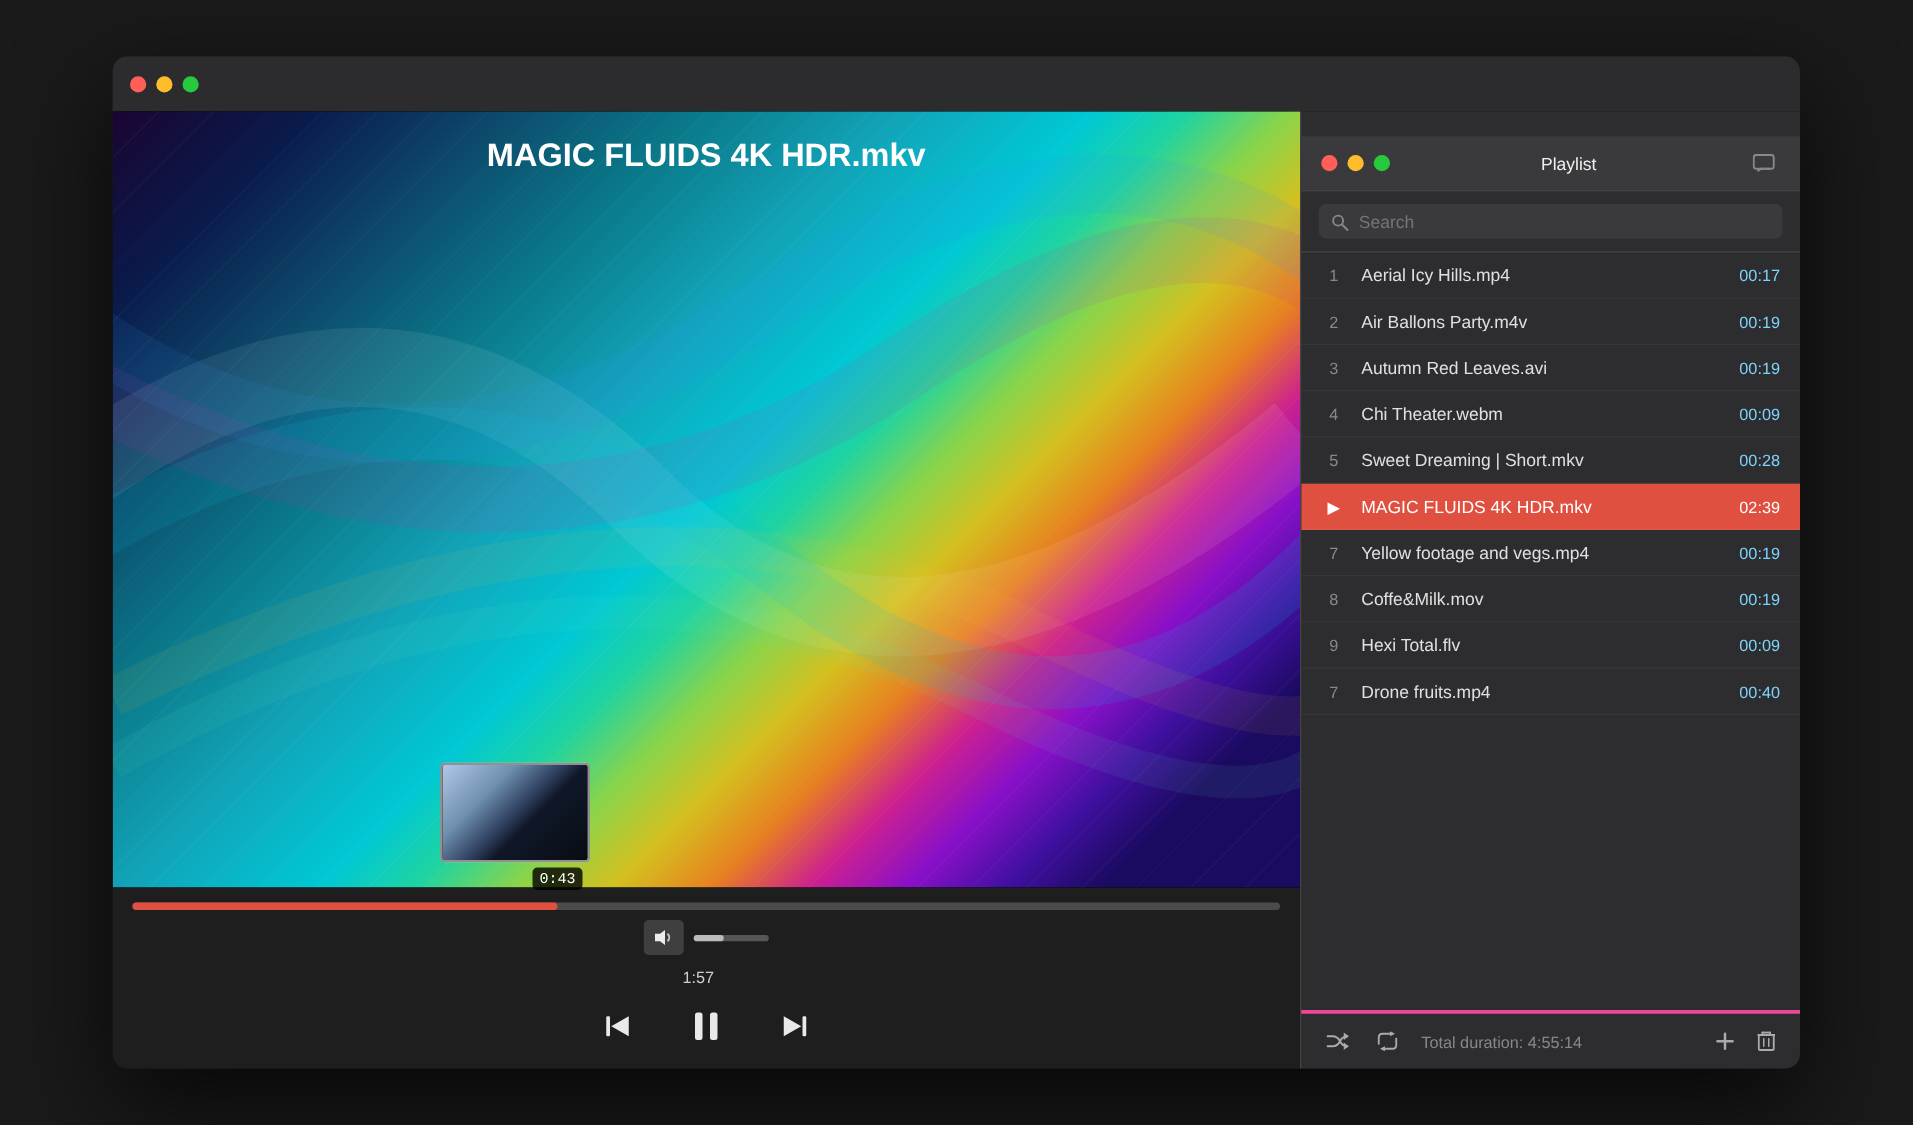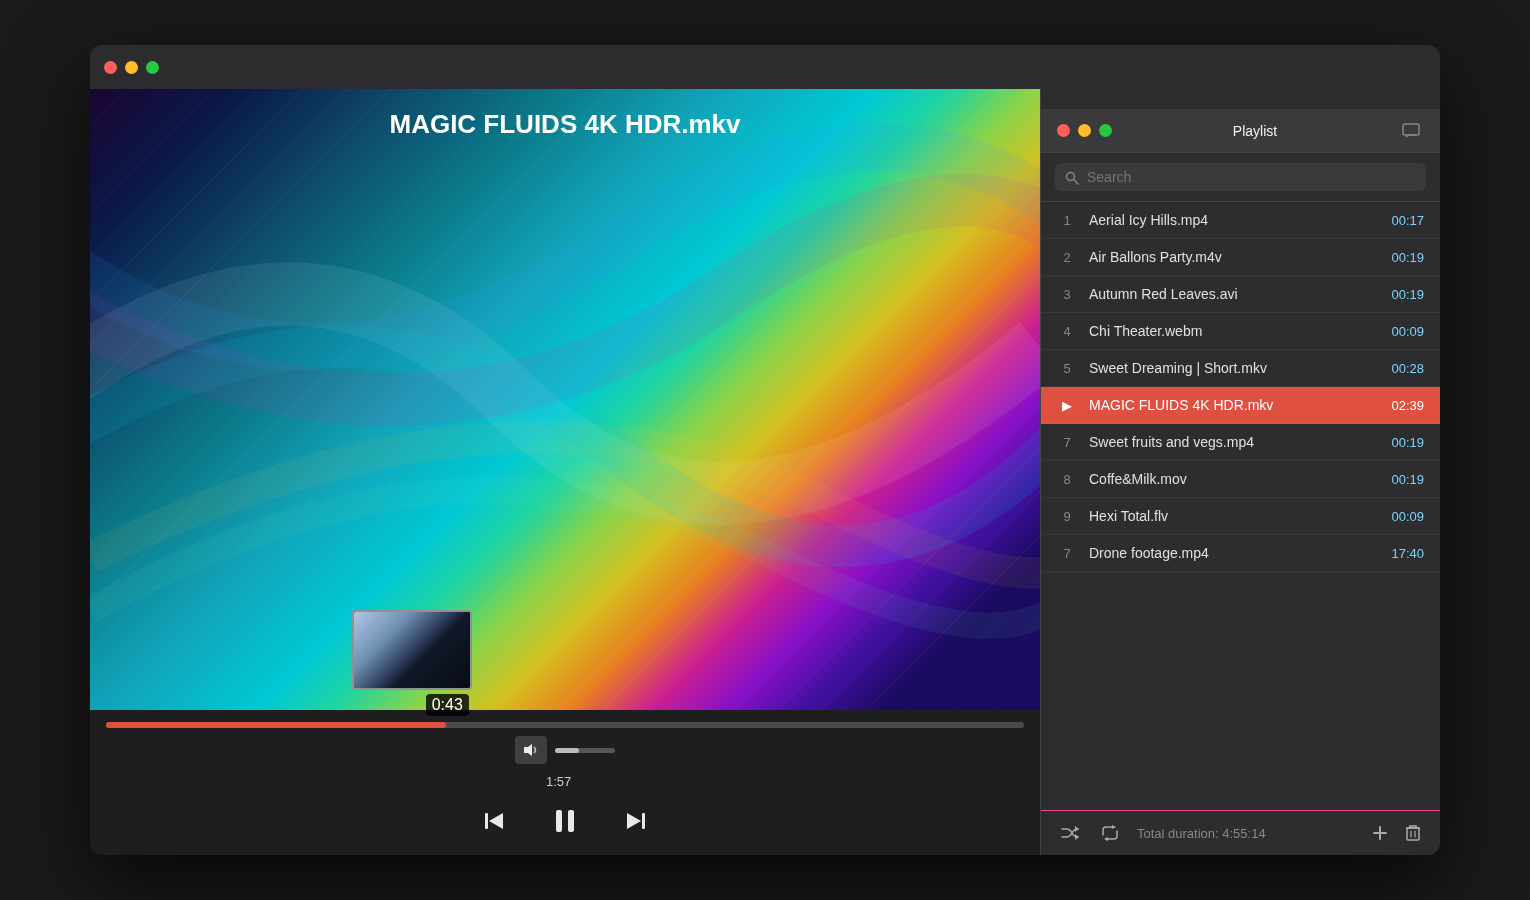--- a/index.html
+++ b/index.html
@@ -138,24 +138,25 @@
       position: relative;
       margin-bottom: 8px;
     }
 
     .time-tooltip {
       position: absolute;
       top: -28px;
       left: calc(37% - 20px);
       background: rgba(0,0,0,0.8);
       color: white;
-      font-size: 16px;
+      font-size: 12px;
       padding: 2px 6px;
       border-radius: 4px;
       white-space: nowrap;
+      font-family: Liberation Mono, monospace;
     }
 
     .seek-bar-container {
       position: relative;
       height: 6px;
       background: rgba(255,255,255,0.2);
       border-radius: 3px;
       cursor: pointer;
       margin-top: 4px;
     }
@@ -375,21 +376,21 @@
 
     .item-duration {
       color: #7dd3fc;
       font-size: 13px;
       font-variant-numeric: tabular-nums;
     }
 
     
     .playlist-footer {
       padding: 10px 16px;
-      border-top: 1px solid #ec4899;
+      border-top: 3px solid #ec4899;
       display: flex;
       align-items: center;
       gap: 14px;
       flex-shrink: 0;
     }
 
     .footer-btn {
       background: none;
       border: none;
       color: #aaa;
@@ -551,37 +552,37 @@
             <span class="item-name">Sweet Dreaming | Short.mkv</span>
             <span class="item-duration">00:28</span>
           </div>
           <div class="playlist-item active">
             <span class="item-num" style="color: white;">▶</span>
             <span class="item-name">MAGIC FLUIDS 4K HDR.mkv</span>
             <span class="item-duration">02:39</span>
           </div>
           <div class="playlist-item">
             <span class="item-num">7</span>
-            <span class="item-name">Sweet fruits and vegs.mp4</span>
+            <span class="item-name">Yellow footage and vegs.mp4</span>
             <span class="item-duration">00:19</span>
           </div>
           <div class="playlist-item">
             <span class="item-num">8</span>
             <span class="item-name">Coffe&amp;Milk.mov</span>
             <span class="item-duration">00:19</span>
           </div>
           <div class="playlist-item">
             <span class="item-num">9</span>
             <span class="item-name">Hexi Total.flv</span>
             <span class="item-duration">00:09</span>
           </div>
           <div class="playlist-item">
             <span class="item-num">7</span>
-            <span class="item-name">Drone footage.mp4</span>
-            <span class="item-duration">17:40</span>
+            <span class="item-name">Drone fruits.mp4</span>
+            <span class="item-duration">00:40</span>
           </div>
         </div>
 
       <div class="playlist-footer">
         <button class="footer-btn">
           <svg width="18" height="16" viewBox="0 0 18 16">
             <path d="M1,4 L5,4 Q9,4 11,8 Q13,12 17,12" stroke="#aaa" stroke-width="1.5" fill="none" stroke-linecap="round"></path>
             <path d="M1,12 L5,12 Q9,12 11,8 Q13,4 17,4" stroke="#aaa" stroke-width="1.5" fill="none" stroke-linecap="round"></path>
             <polygon points="14,1 18,4 14,7" fill="#aaa"></polygon>
             <polygon points="14,9 18,12 14,15" fill="#aaa"></polygon>

